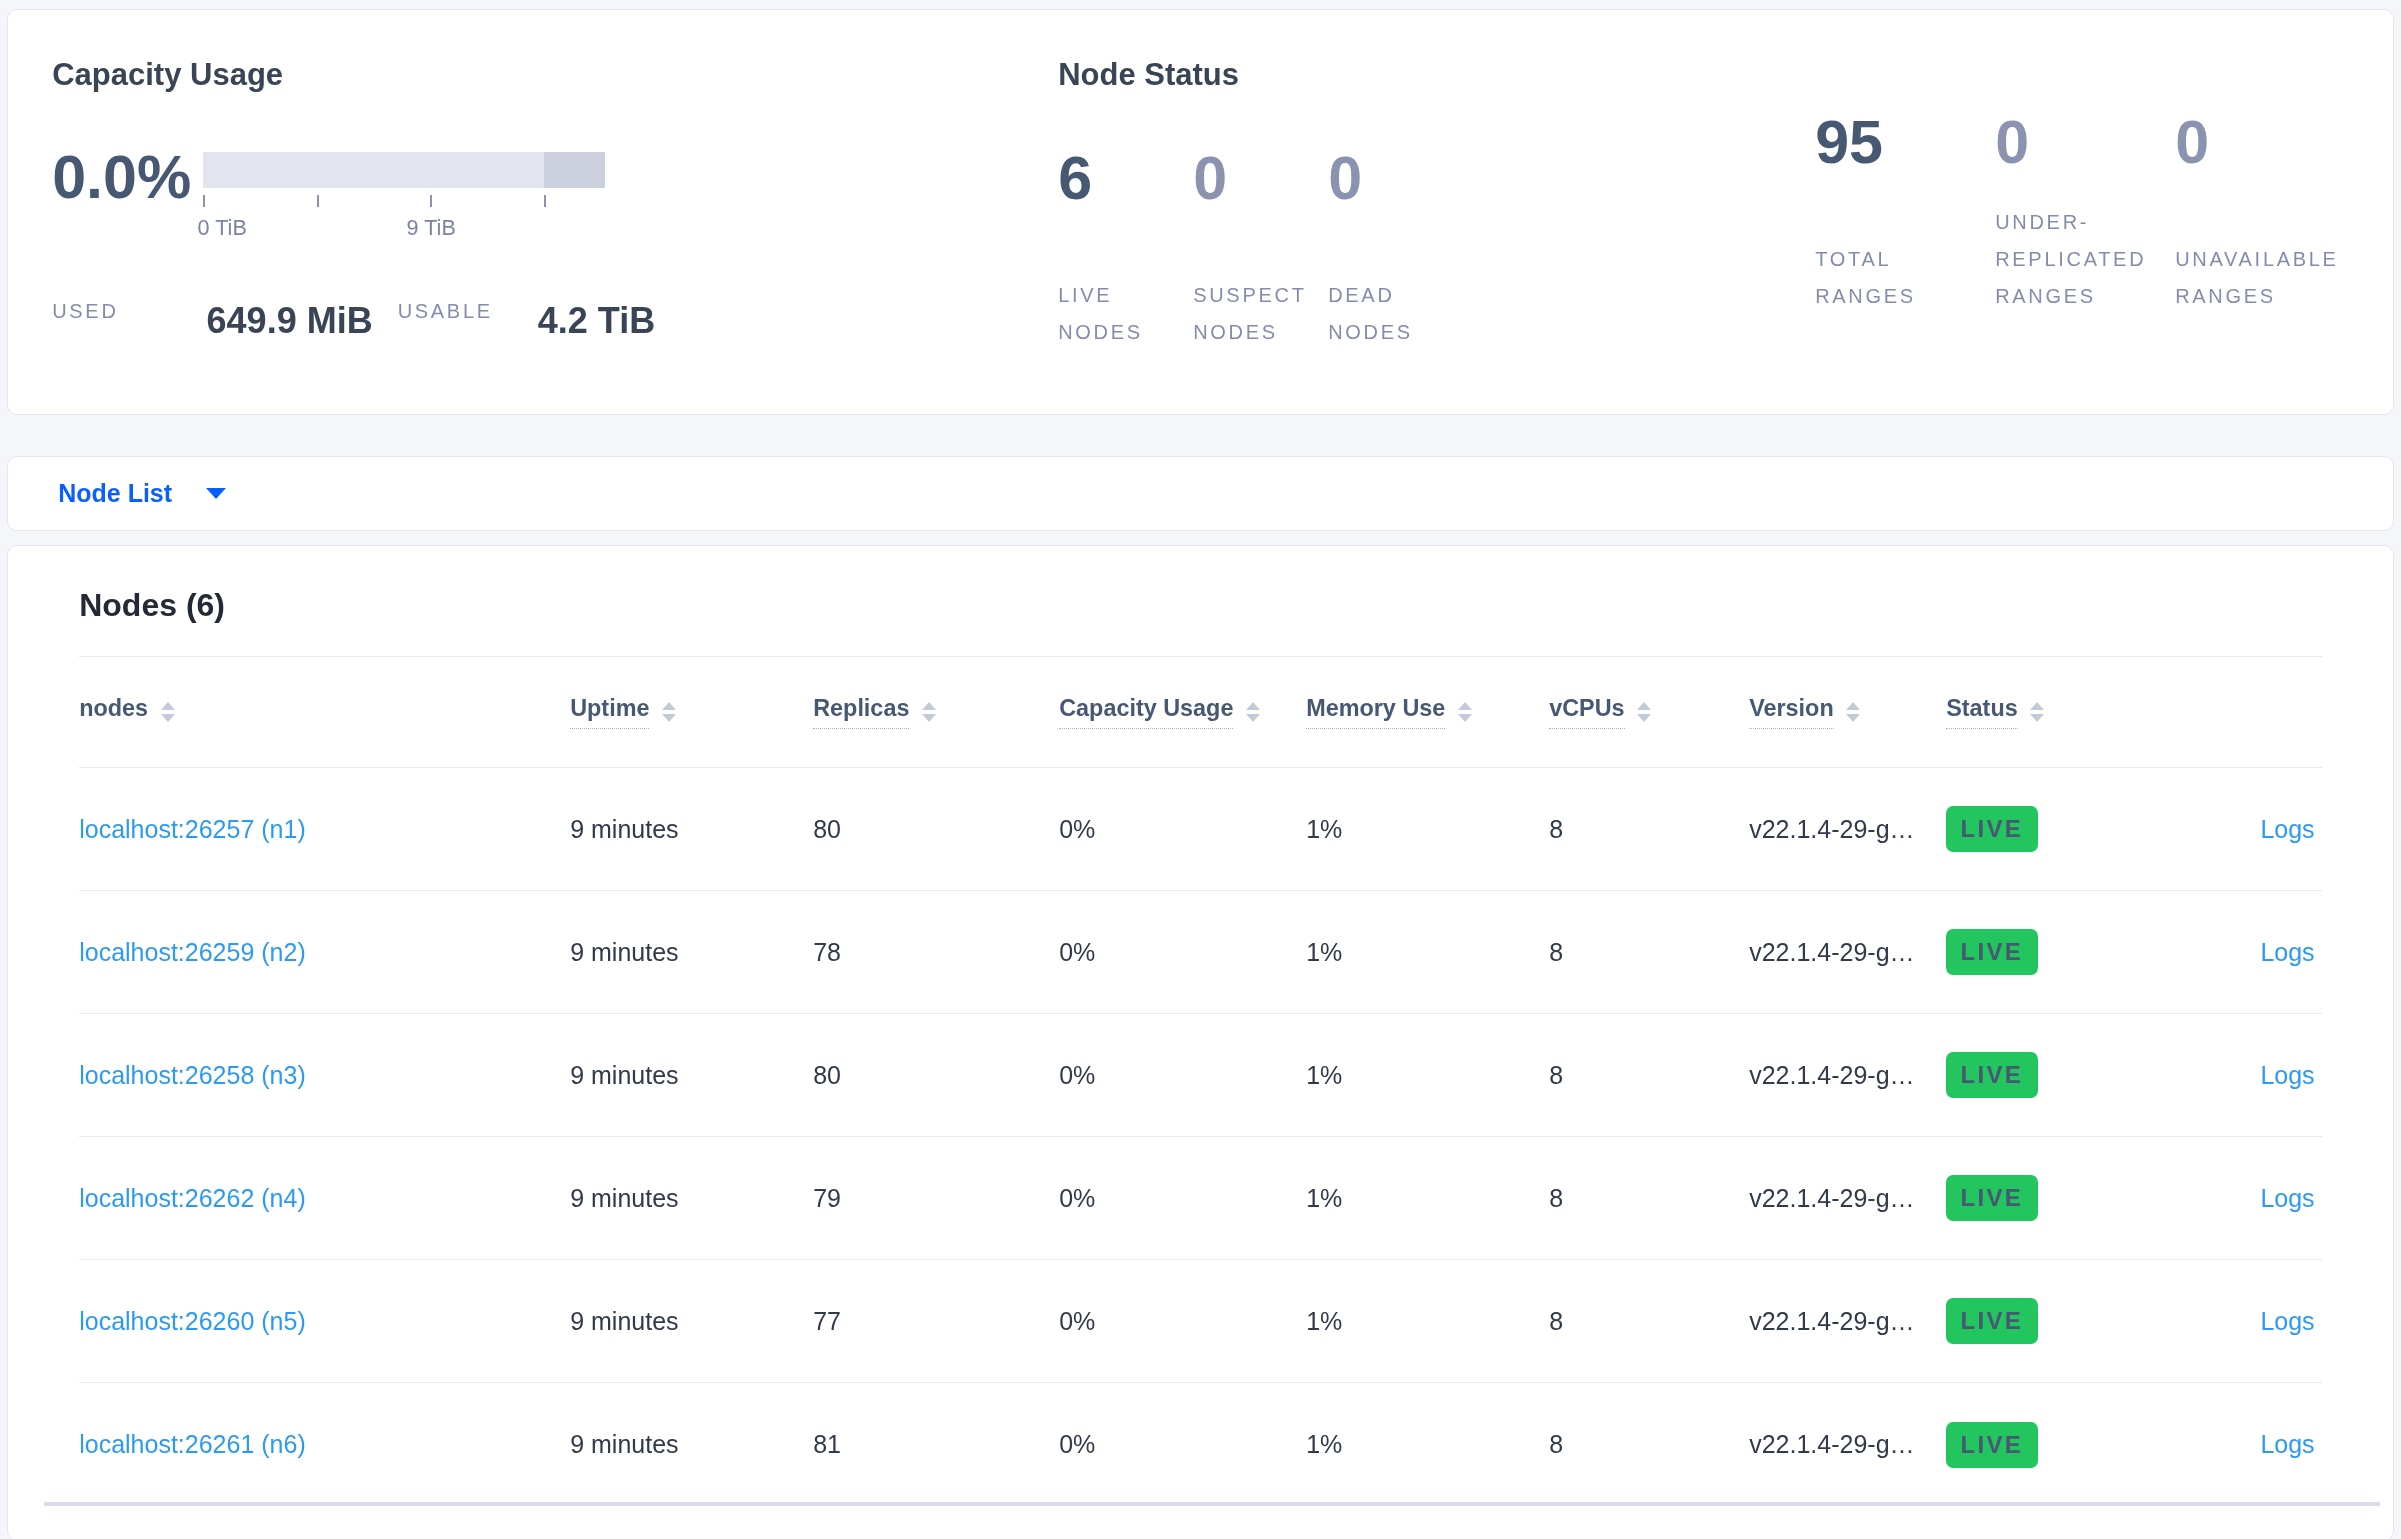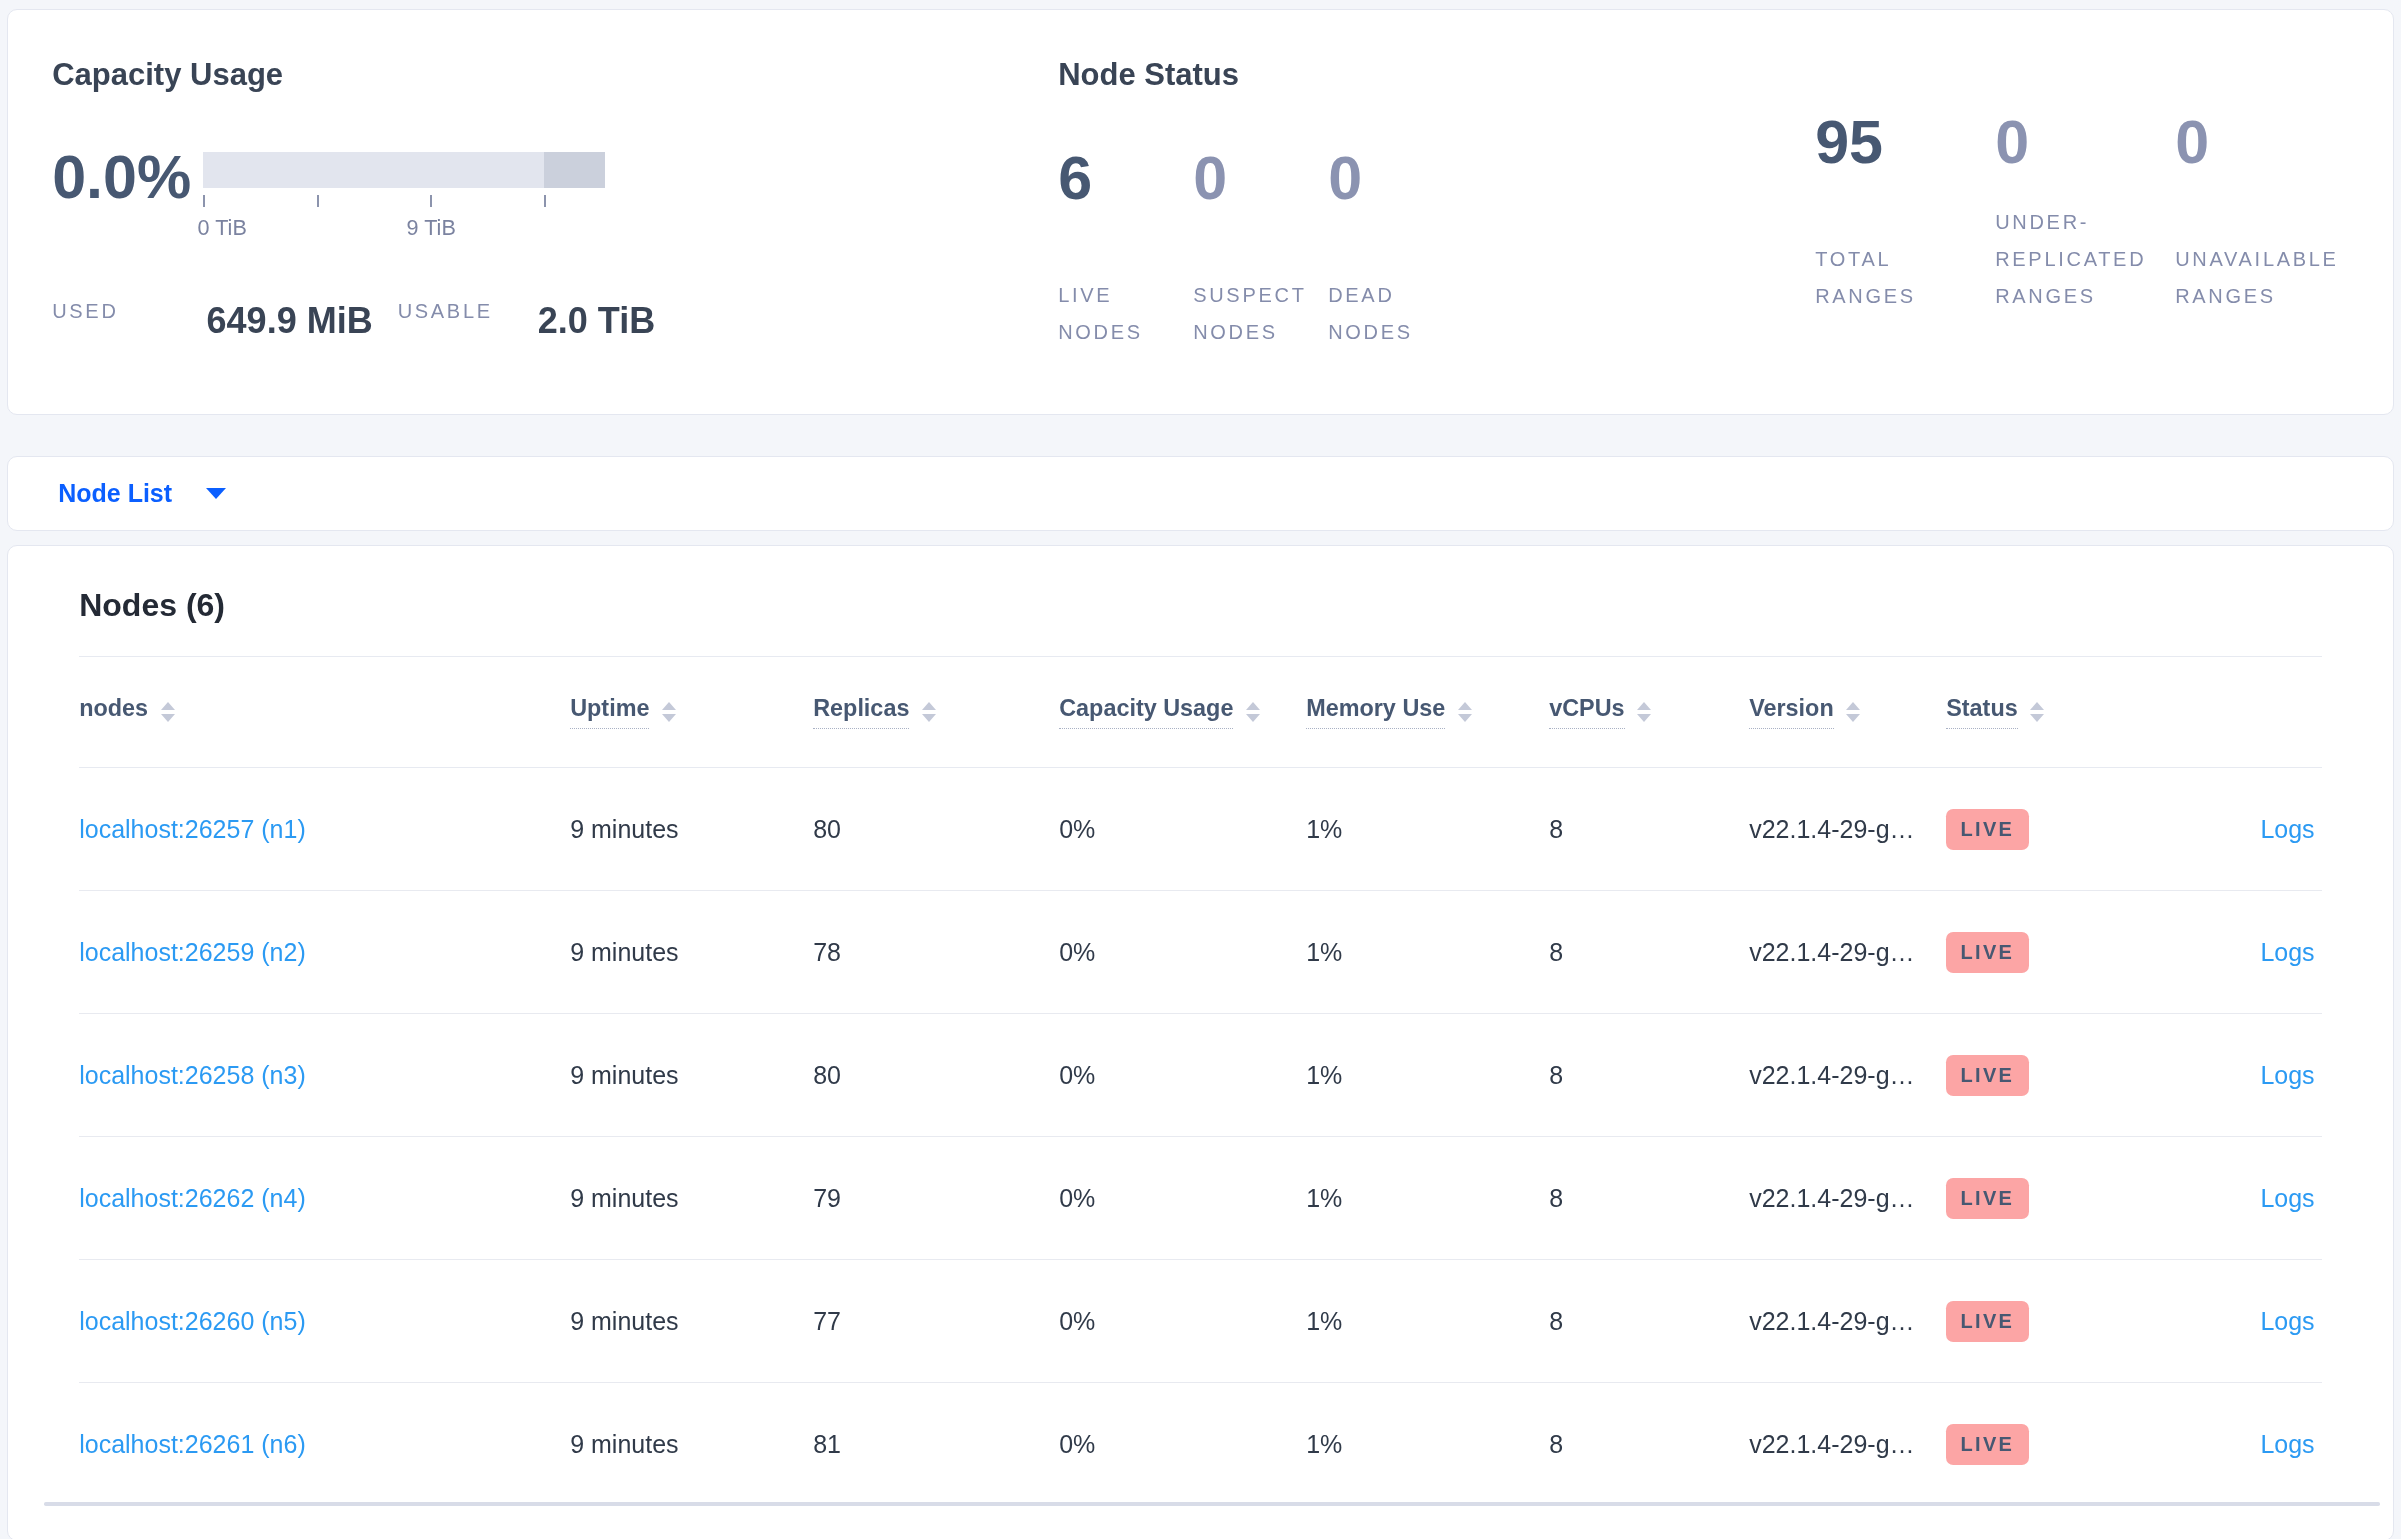--- a/index.html
+++ b/index.html
@@ -60,21 +60,21 @@
   .th-label.dotted { border-bottom:1.8px dotted #a9b1c4; padding-bottom:6.3px; }
   .sort { margin-left:12.6px; display:inline-flex; flex-direction:column; gap:4.5px; }
   .tri { display:block; width:0; height:0; border-left:7.2px solid transparent; border-right:7.2px solid transparent; }
   .tri-up { border-bottom:8px solid #c4c9d8; }
   .tri-down { border-top:8px solid #c4c9d8; }
 
   .tr { height:123px; align-items:center; border-bottom:0.9px solid #e8eaf0; font-size:25px; color:#303a49; }
   .tr:last-child { border-bottom:none; }
   .link { color:#2b9af3; text-decoration:none; cursor:pointer; }
   .c-logs { text-align:right; padding-right:7.2px; }
-  .badge { display:inline-block; background:#fca5a5; color:#475872; font-size:20px; font-weight:700;
+  .badge { display:inline-block; background:#22c55e; color:#475872; font-size:24px; font-weight:700;
     letter-spacing:2.3px; padding:9px 14.4px; border-radius:7.2px; }
   .scroll-line { position:absolute; left:36px; right:12.6px; top:956px; height:3.6px; background:#d8dce8; border-radius:1.8px; }
 </style>
 </head>
 <body>
 
 <div id="top-card" class="card">
   <div class="summary">
 
     <div class="panel-capacity">
@@ -94,21 +94,21 @@
           <div class="cap-axis">
             <span class="axis-label" style="left:19px">0 TiB</span>
             <span class="axis-label" style="left:228px">9 TiB</span>
           </div>
         </div>
       </div>
       <div class="cap-metrics">
         <span class="small-label">USED</span>
         <span class="metric-value" style="margin-left:88px">649.9 MiB</span>
         <span class="small-label" style="margin-left:25px">USABLE</span>
-        <span class="metric-value" style="margin-left:45px">2.0 TiB</span>
+        <span class="metric-value" style="margin-left:45px">4.2 TiB</span>
       </div>
     </div>
 
     <div class="panel-nodes">
       <div class="panel-title">Node Status</div>
       <div class="stats-row">
         <div class="stat stat-n">
           <div class="stat-value">6</div>
           <div class="stat-label-box">
               <span class="stat-label">LIVE NODES</span>

